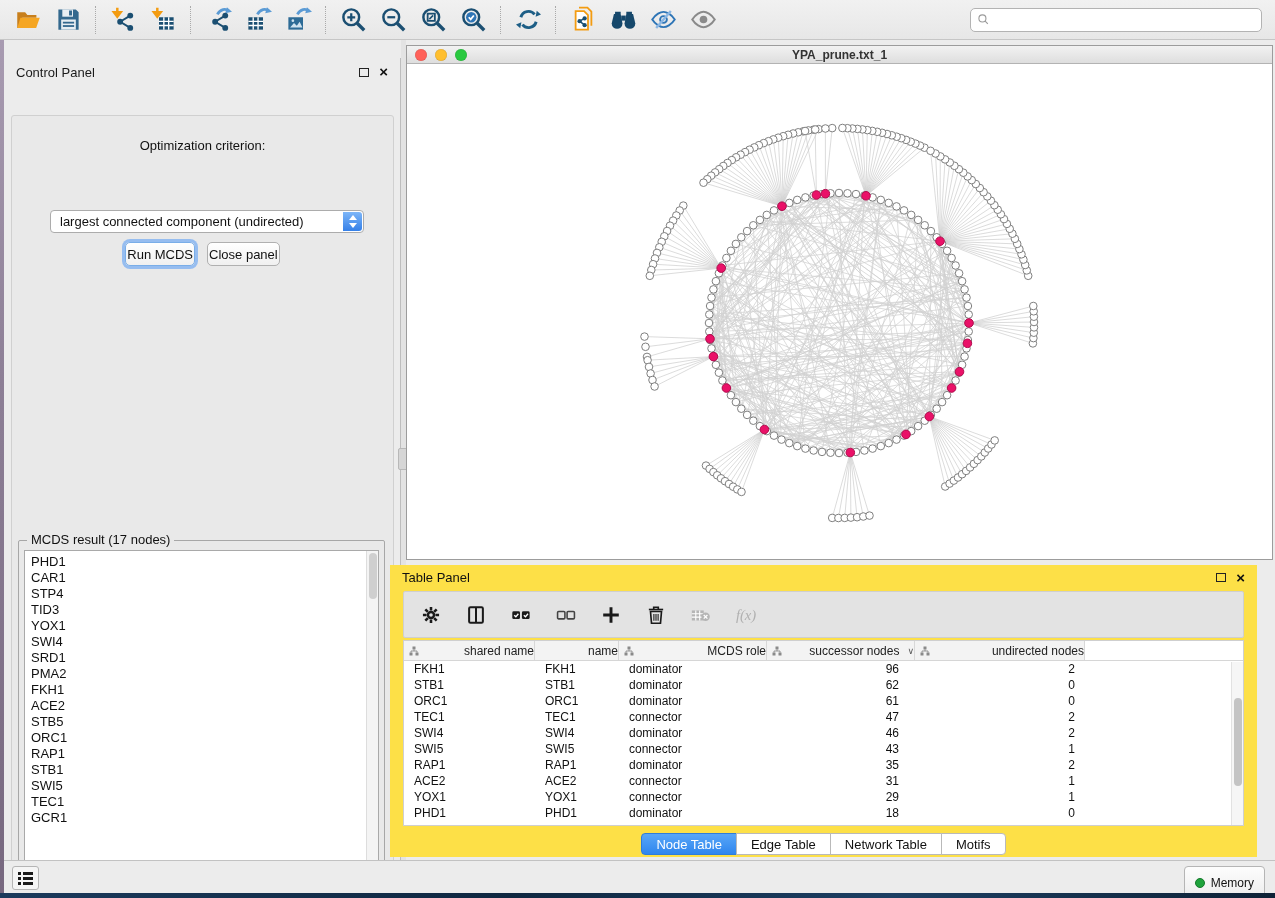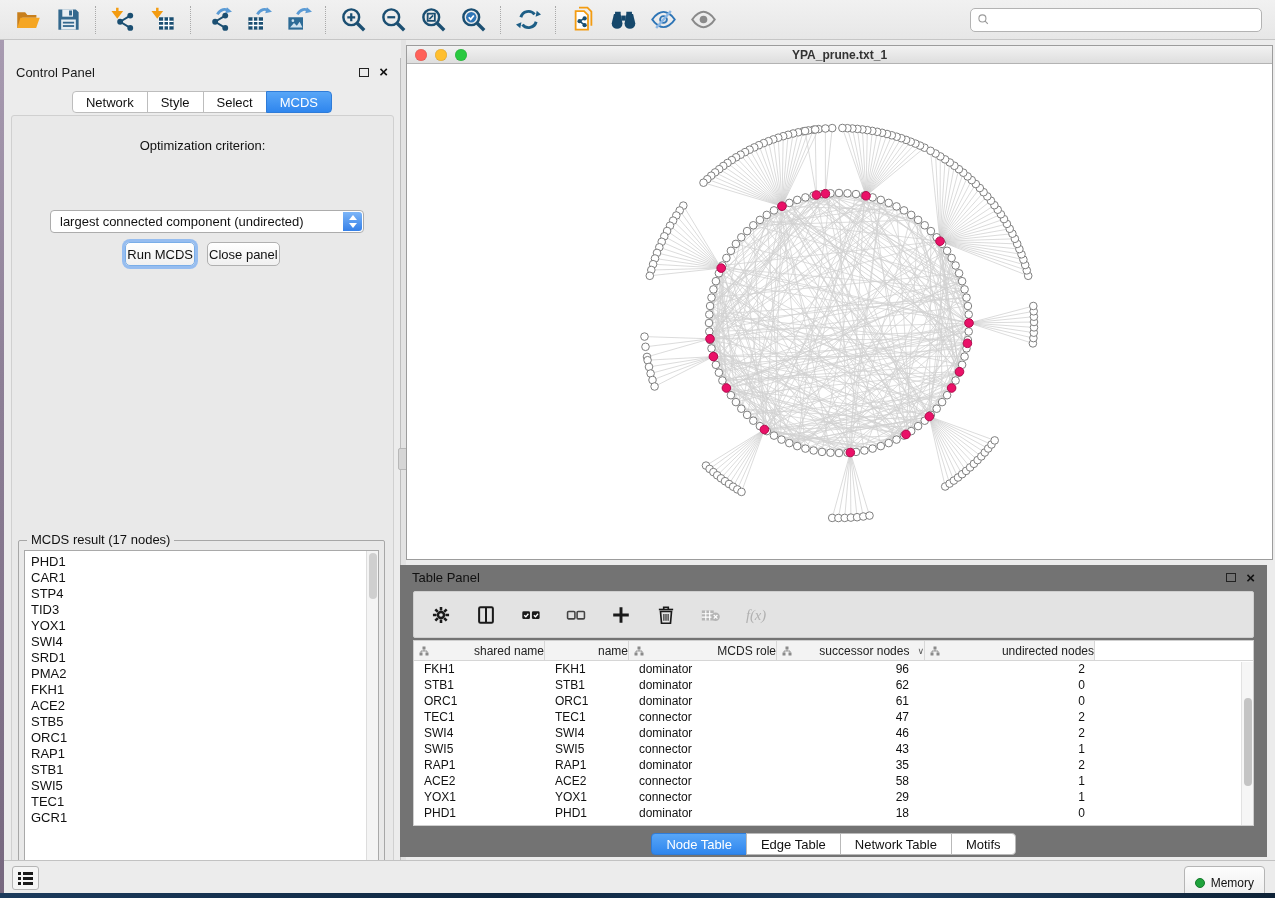--- a/index.html
+++ b/index.html
@@ -77,21 +77,21 @@
     background:#fff; border:1px solid #9c9c9c; }
   .net-titlebar { height:18px; background:linear-gradient(#f2f2f2,#dedede);
     border-bottom:1px solid #b3b3b3; position:relative; display:flex; align-items:center; }
   .lights { position:absolute; left:8px; top:3px; display:flex; gap:8px; }
   .light { width:12px; height:12px; border-radius:50%; box-shadow:inset 0 0 1px rgba(0,0,0,.35); }
   .net-title { width:100%; text-align:center; font-size:12px; font-weight:700; color:#333; }
   .net-canvas { position:absolute; left:0; top:19px; right:0; bottom:0; background:#fff; }
   .net-canvas svg { display:block; }
 
   
-  .table-panel { position:absolute; left:400px; top:565px; width:867px; height:292px; background:#737373; }
+  .table-panel { position:absolute; left:390px; top:565px; width:867px; height:292px; background:#fde047; }
   .tp-titlebar { height:25px; display:flex; align-items:center; padding:0 12px; font-size:13px; color:#111; }
   .tp-toolbar { margin:1px 13px 0 13px; height:47px; background:#e3e3e3; border:1px solid #cfcfcf;
     border-radius:2px; display:flex; align-items:center; padding-left:15px; gap:21px; }
   .tp-toolbar .ticon { width:24px; height:24px; display:flex; align-items:center; justify-content:center; }
   .tp-toolbar .ticon svg { width:22px; height:22px; }
   .dtable { margin:2px 13px 0 13px; height:186px; background:#fff; border:1px solid #cfcfcf;
     position:relative; overflow:hidden; }
   .thead { display:flex; height:20px; background:#f3f3f3; border-bottom:1px solid #d6d6d6; font-size:12px; color:#222; }
   .th { position:relative; display:flex; align-items:center; justify-content:flex-end;
     border-right:1px solid #d8d8d8; background:#f3f3f3; }
@@ -286,26 +286,20 @@
     </div>
   </div>
 
   <div class="control-panel">
     <div class="panel-titlebar">
       <span>Control Panel</span>
       <span class="sp"></span>
       <span class="float-box"></span>
       <span class="close-x">×</span>
     </div>
-    <div class="ctabs" id="ctabs">
-        <div class="ctab">Network</div>
-        <div class="ctab">Style</div>
-        <div class="ctab">Select</div>
-        <div class="ctab sel">MCDS</div>
-      </div>
     <div class="subpanel">
       <div class="opt-label">Optimization criterion:</div>
       <div class="optselect">
         <span>largest connected component (undirected)</span>
         <span class="stepper">
           <span class="arr-up"></span>
             <span class="arr-dn"></span>
         </span>
       </div>
       <div class="btnrow">
@@ -1272,21 +1266,21 @@
             <div class="td l" style="width: 131px;">RAP1</div>
             <div class="td l" style="width: 84px;">RAP1</div>
             <div class="td l" style="width: 148px;">dominator</div>
             <div class="td r" style="width: 148px; padding-right: 16px;">35</div>
             <div class="td r" style="width: 170px; padding-right: 10px;">2</div>
           </div>
           <div class="trow">
             <div class="td l" style="width: 131px;">ACE2</div>
             <div class="td l" style="width: 84px;">ACE2</div>
             <div class="td l" style="width: 148px;">connector</div>
-            <div class="td r" style="width: 148px; padding-right: 16px;">58</div>
+            <div class="td r" style="width: 148px; padding-right: 16px;">31</div>
             <div class="td r" style="width: 170px; padding-right: 10px;">1</div>
           </div>
           <div class="trow">
             <div class="td l" style="width: 131px;">YOX1</div>
             <div class="td l" style="width: 84px;">YOX1</div>
             <div class="td l" style="width: 148px;">connector</div>
             <div class="td r" style="width: 148px; padding-right: 16px;">29</div>
             <div class="td r" style="width: 170px; padding-right: 10px;">1</div>
           </div>
           <div class="trow">

